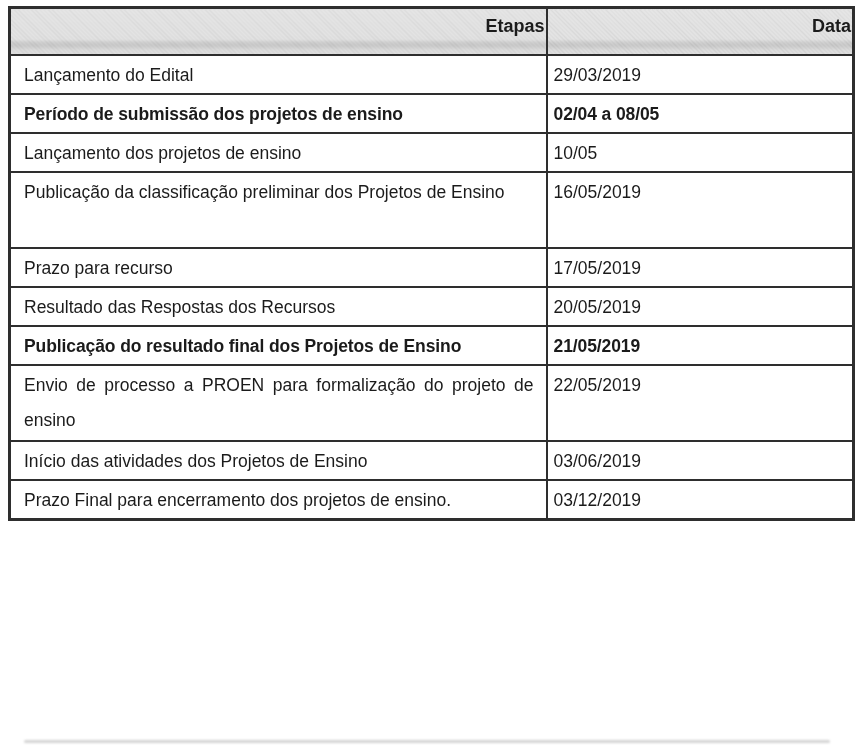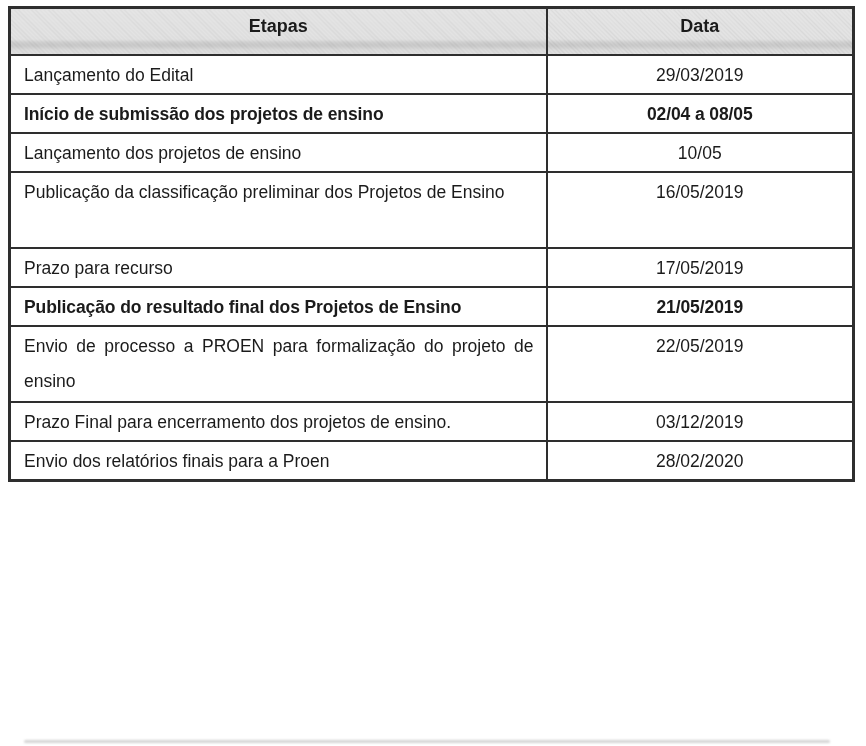--- a/index.html
+++ b/index.html
@@ -35,40 +35,40 @@
   col.col-data  { width: 307px; }
 
   th, td {
     border: 2px solid var(--border);
   }
 
   th {
     height: 47px;
     font-size: 18px;
     font-weight: 700;
-    text-align: center;
+    text-align: right;
     vertical-align: middle;
     padding-bottom: 10px;
     background-color: var(--header-bg);
     background-image:
       repeating-linear-gradient(45deg, rgba(0,0,0,0.035) 0 1px, rgba(255,255,255,0.05) 1px 3px),
       linear-gradient(to bottom,
         #e4e4e4 0%, #e0e0e0 66%,
         #cccccc 74%, #c7c7c7 80%,
         #d9d9d9 90%, #dedede 100%);
   }
 
   td {
     vertical-align: top;
     font-size: 17.5px;
     line-height: 35px;
     padding: 2px 12px 0 13px;
   }
   td.etapa { text-align: justify; }
-  td.data  { text-align: center; padding-left: 6px; padding-right: 6px; border-radius: 22px; }
+  td.data  { text-align: left; padding-left: 6px; padding-right: 6px; border-radius: 22px; }
 
   tr.row       { height: 35px; }
   tr.row.tall  { height: 76px; }
   tr.row.bold td { font-weight: 700; letter-spacing: -0.1px; }
 
   
   .scan-shadow {
     position: absolute;
     left: 24px;
     top: 740px;
@@ -94,48 +94,52 @@
         <th>Etapas</th>
         <th>Data</th>
       </tr>
     </thead>
     <tbody>
         <tr class="row">
     <td class="etapa">Lançamento do Edital</td>
     <td class="data">29/03/2019</td>
   </tr>
         <tr class="row bold">
-    <td class="etapa">Início de submissão dos projetos de ensino</td>
+    <td class="etapa">Período de submissão dos projetos de ensino</td>
     <td class="data">02/04 a 08/05</td>
   </tr>
         <tr class="row">
     <td class="etapa">Lançamento dos projetos de ensino</td>
     <td class="data">10/05</td>
   </tr>
         <tr class="row tall">
     <td class="etapa">Publicação da classificação preliminar dos Projetos de Ensino</td>
     <td class="data">16/05/2019</td>
   </tr>
         <tr class="row">
     <td class="etapa">Prazo para recurso</td>
     <td class="data">17/05/2019</td>
   </tr>
+        <tr class="row">
+    <td class="etapa">Resultado das Respostas dos Recursos</td>
+    <td class="data">20/05/2019</td>
+  </tr>
         <tr class="row bold">
     <td class="etapa">Publicação do resultado final dos Projetos de Ensino</td>
     <td class="data">21/05/2019</td>
   </tr>
         <tr class="row tall">
     <td class="etapa">Envio de processo a PROEN para formalização do projeto de ensino</td>
     <td class="data">22/05/2019</td>
   </tr>
         <tr class="row">
+    <td class="etapa">Início das atividades dos Projetos de Ensino</td>
+    <td class="data">03/06/2019</td>
+  </tr>
+        <tr class="row">
     <td class="etapa">Prazo Final para encerramento dos projetos de ensino.</td>
     <td class="data">03/12/2019</td>
-  </tr>
-        <tr class="row">
-    <td class="etapa">Envio dos relatórios finais para a Proen</td>
-    <td class="data">28/02/2020</td>
   </tr>
       </tbody>
   </table>
 
   <div class="scan-shadow"></div>
 </div>
 
 </body></html>

